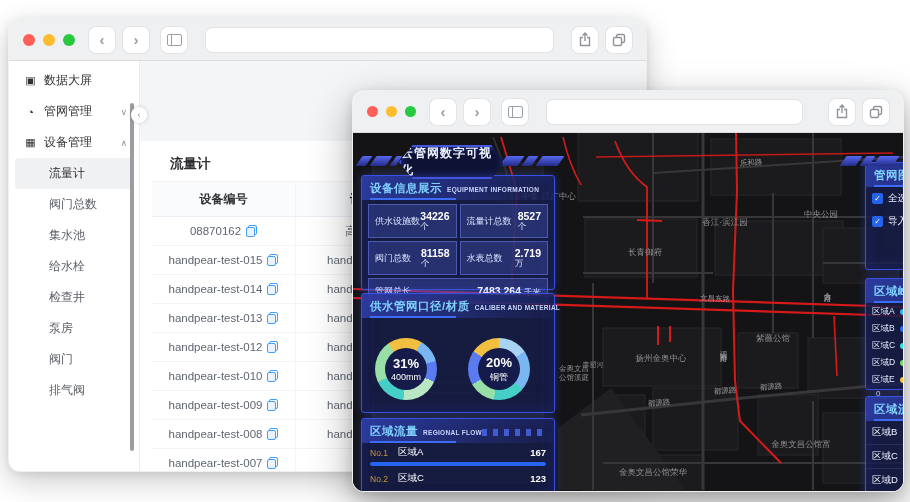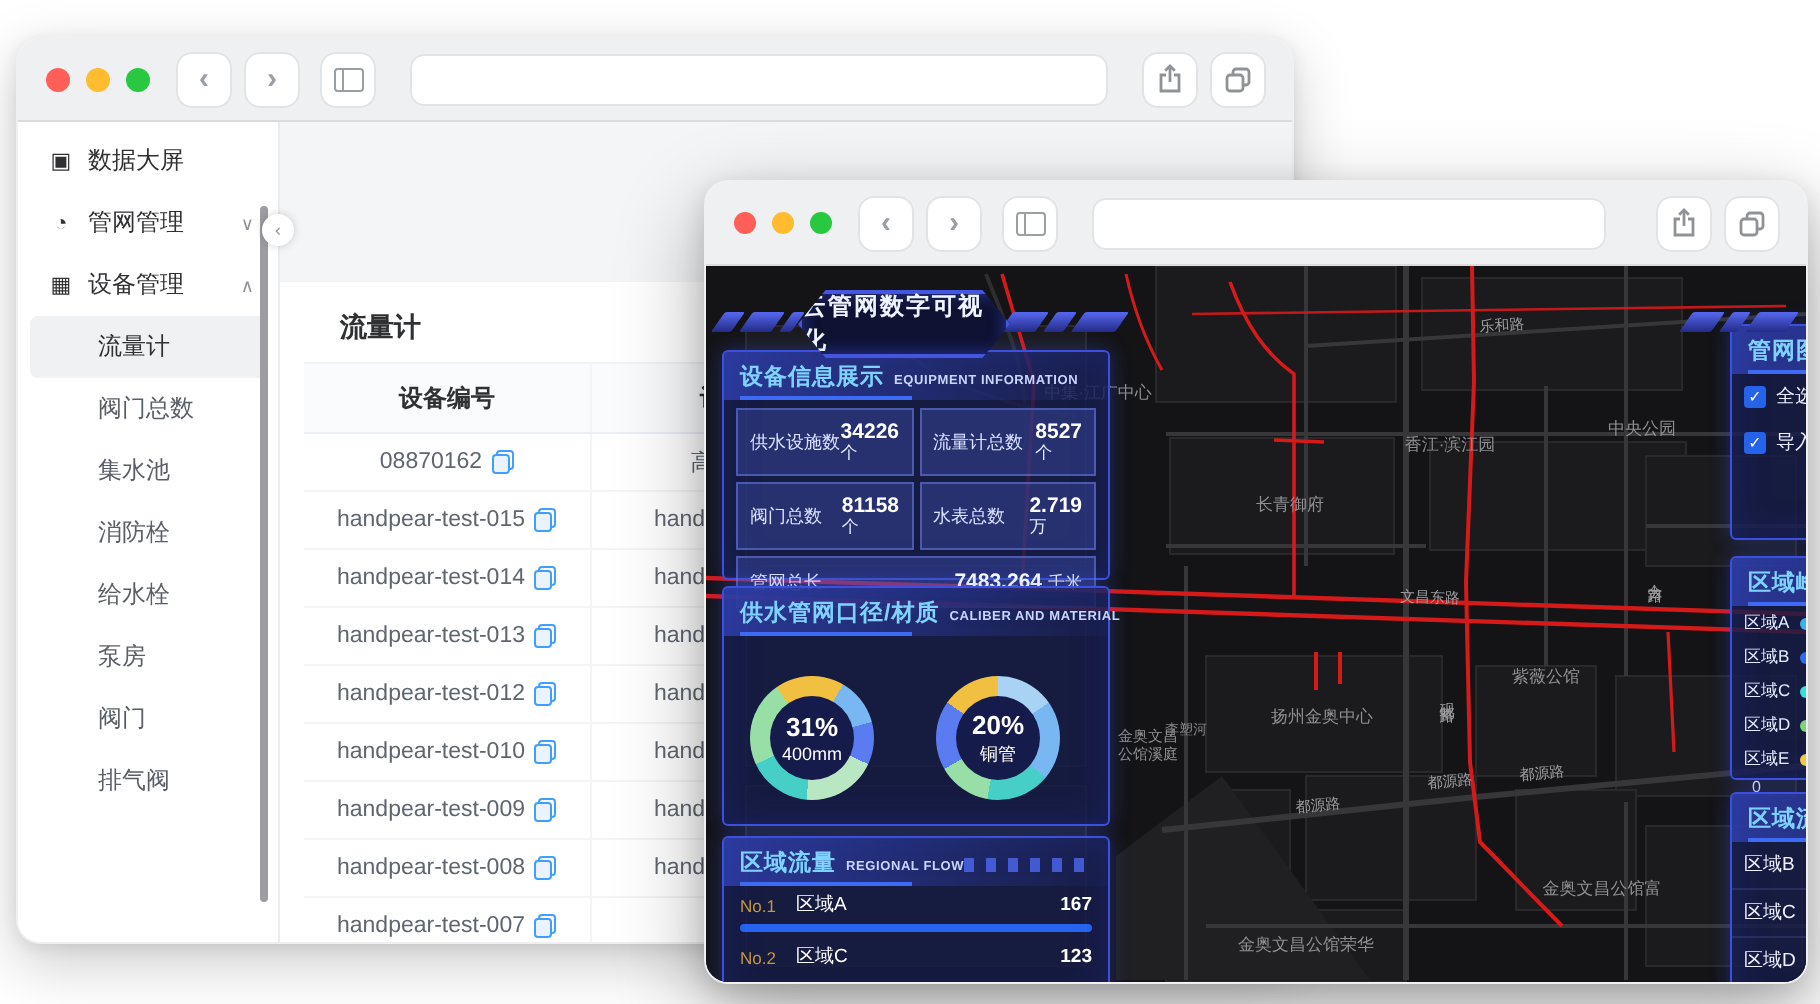--- a/index.html
+++ b/index.html
@@ -144,22 +144,22 @@
             <div class="mitem">
               <span class="mico">▦</span>
               <span class="mlabel">设备管理</span>
               <span class="mchev">∧</span>
             </div>
           </nav>
         <div id="submenu">
             <div class="subitem active">流量计</div>
             <div class="subitem">阀门总数</div>
             <div class="subitem">集水池</div>
-            <div class="subitem">消防栓</div>
             <div class="subitem">给水栓</div>
+            <div class="subitem">检查井</div>
             <div class="subitem">泵房</div>
             <div class="subitem">阀门</div>
             <div class="subitem">排气阀</div>
           </div>
         <div class="sb"></div>
       </aside>
       <div class="main">
         <div class="table-card">
           <div class="card-title">流量计</div>
           <div class="tbl">

